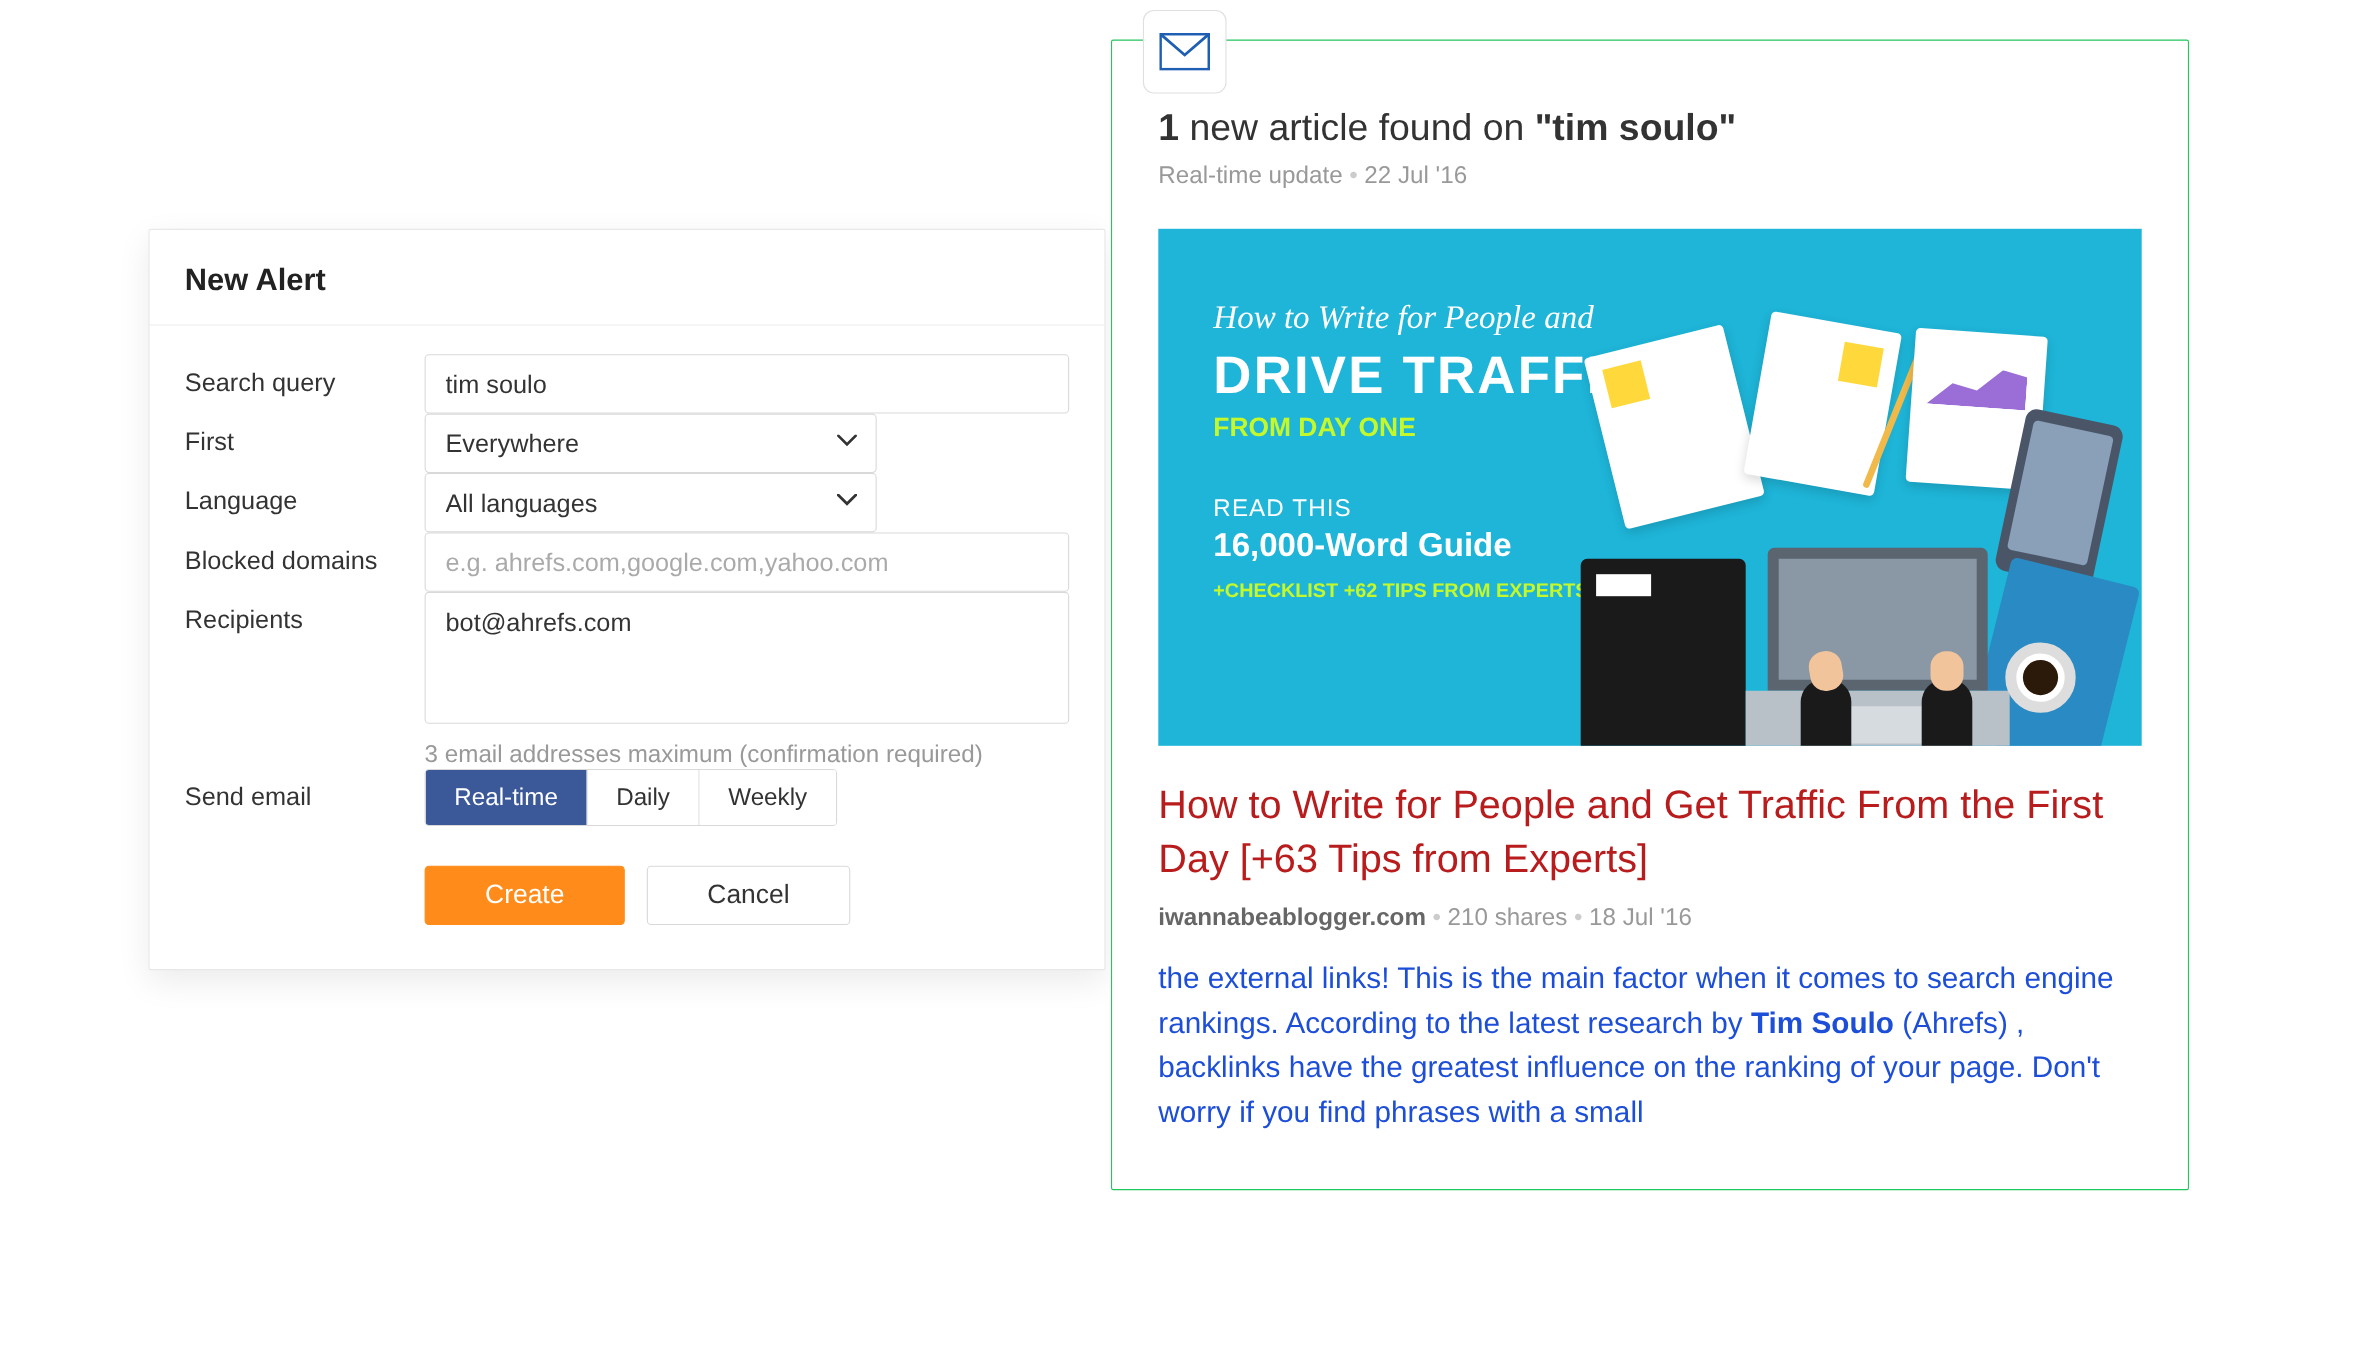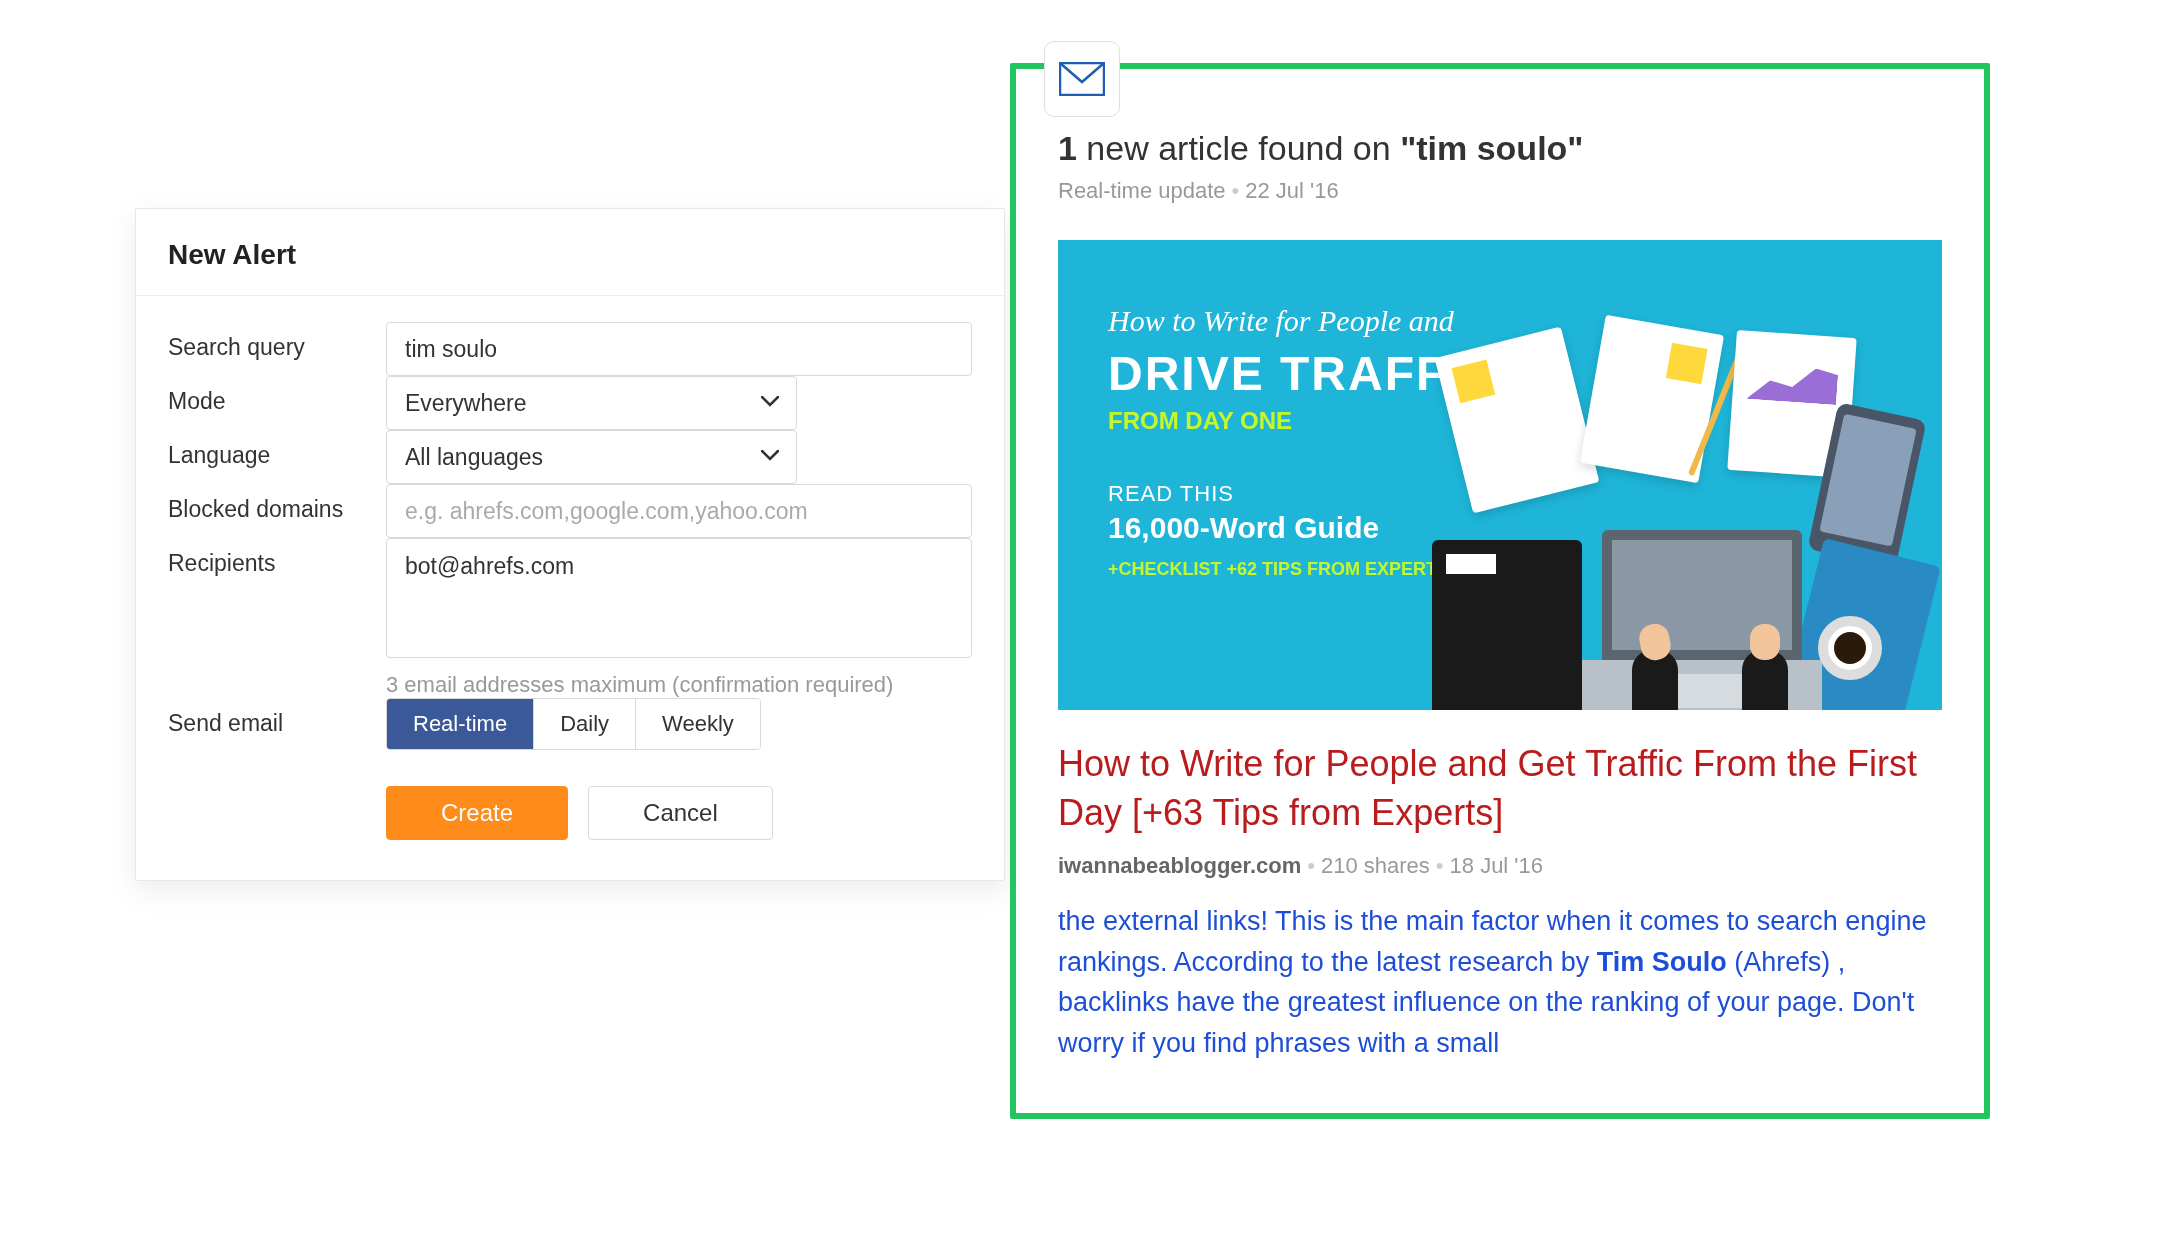--- a/index.html
+++ b/index.html
@@ -130,24 +130,24 @@
   .btn-secondary {
     background: #fff;
     color: #333;
     border-color: #d9d9d9;
   }
 
   
   .email-panel {
     position: absolute;
     left: 1010px;
-    top: 63px;
+    top: 36px;
     width: 980px;
     background: #fff;
-    border: 6px solid #22c55e;
+    border: 1px solid #22c55e;
     border-radius: 2px;
     padding: 60px 42px 50px 42px;
   }
   .email-icon-badge {
     position: absolute;
     top: -28px;
     left: 28px;
     width: 76px;
     height: 76px;
     background: #fff;
@@ -262,21 +262,21 @@
   <div class="alert-body">
 
     <div class="form-row">
       <div class="form-label">Search query</div>
       <div class="form-control">
         <input class="text-input" type="text" value="tim soulo" style="">
       </div>
     </div>
 
     <div class="form-row">
-      <div class="form-label">Mode</div>
+      <div class="form-label">First</div>
       <div class="form-control">
         <div class="select-wrap">
           <input class="select-input" readonly="" value="Everywhere" style="">
           <span class="chevron">
             <svg width="18" height="12" viewBox="0 0 18 12">
                 <path d="M1 1 L9 9 L17 1" stroke="#333" stroke-width="2.5" fill="none" stroke-linecap="round"></path>
               </svg>
           </span>
         </div>
       </div>

